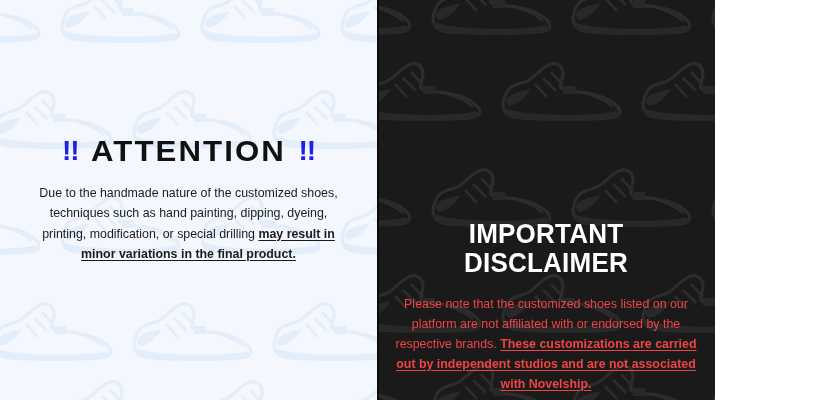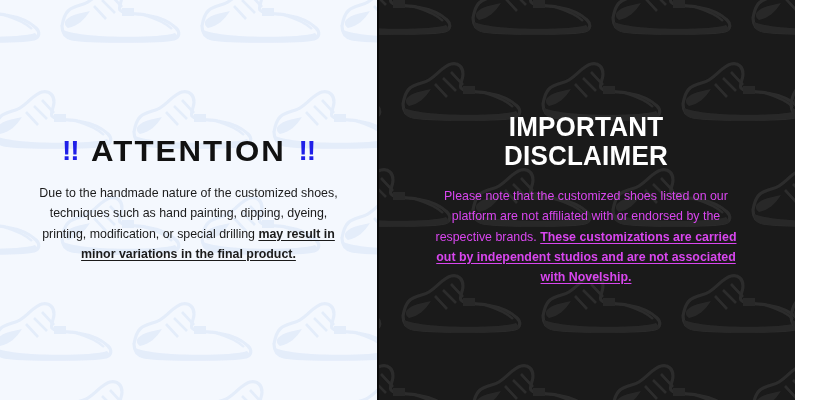--- a/index.html
+++ b/index.html
@@ -27,21 +27,21 @@
   .panel {
     position: relative;
     height: 400px;
     overflow: hidden;
     display: flex;
     align-items: center;
     justify-content: center;
   }
 
   .panel-left  { width: 377px; background: #f4f8fe; }
-  .panel-right { width: 418px; background: #1a1a1a; }
+  .panel-right { width: 338px; background: #1a1a1a; align-items: flex-end; }
 
   
   .panel-right::before {
     content: "";
     position: absolute;
     left: 0; top: 0;
     width: 2px; height: 100%;
     background: #0b0b0b;
     z-index: 5;
   }
@@ -98,21 +98,21 @@
     transform: scaleX(0.93);
   }
   .heading-right .hl { display: block; }
 
   
   .body-copy {
     font-size: 12.4px;
     line-height: 1.62;
   }
   .body-left  { color: #1b1b1b; max-width: 300px; margin: 0 auto; }
-  .body-right { color: #d946ef; max-width: 312px; margin: 0 auto; }
+  .body-right { color: #ef4444; max-width: 312px; margin: 6px auto; }
 
   .emph {
     font-weight: 700;
     text-decoration: underline;
     text-underline-offset: 2px;
   }
 </style>
 </head>
 <body>
 

